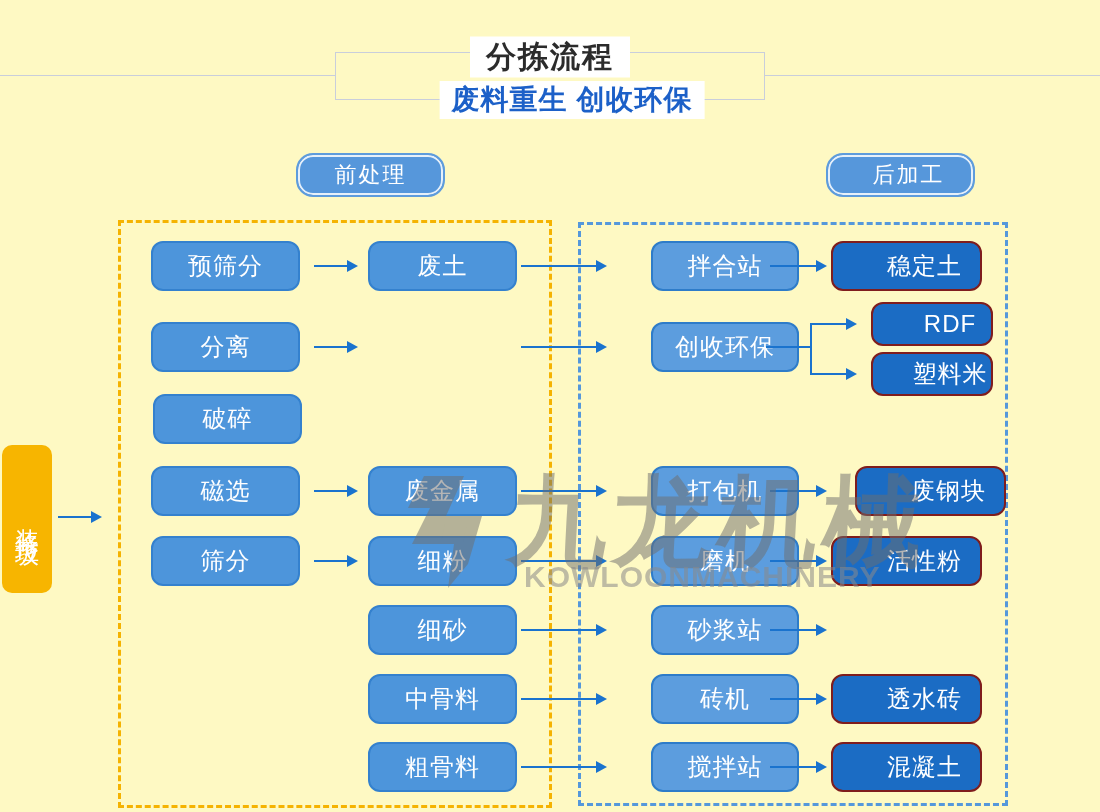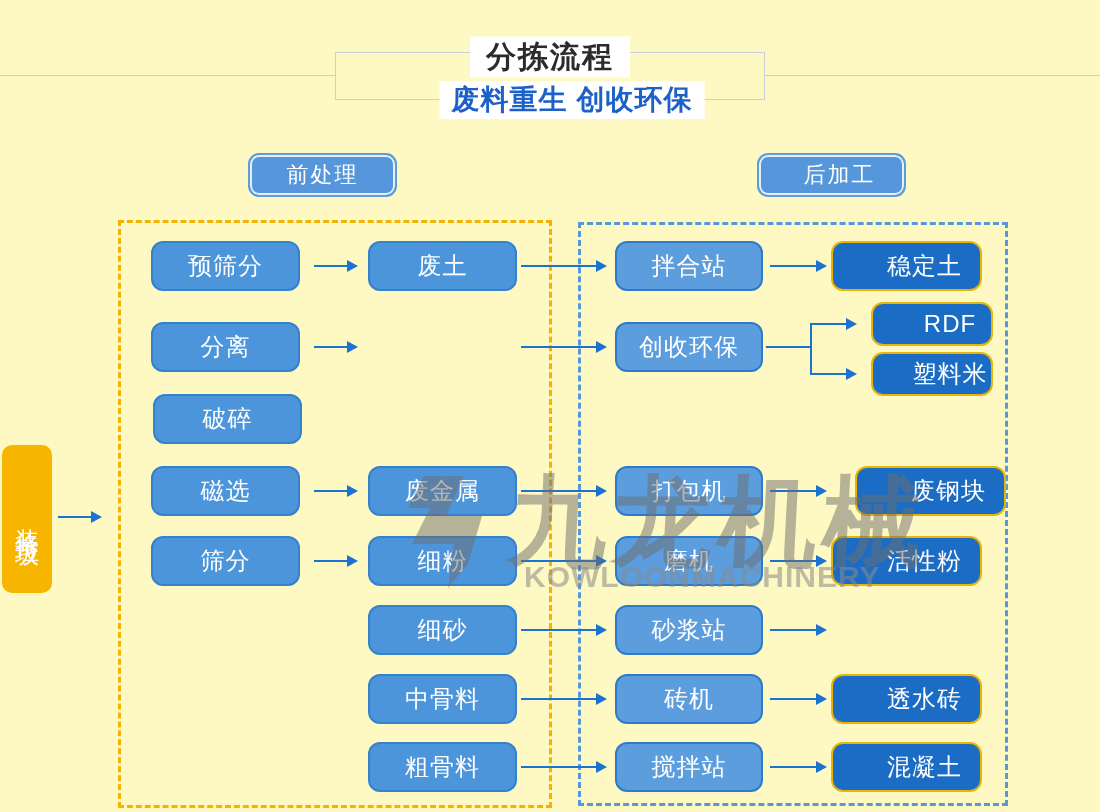--- a/index.html
+++ b/index.html
@@ -13,46 +13,46 @@
   .hdr-line.l { left:0; width:335px; }
   .hdr-line.r { left:765px; width:335px; }
   .title { position:absolute; left:550px; top:57px; transform:translate(-50%,-50%);
            background:#ffffff; padding:0 16px; font-size:30px; font-weight:bold;
            color:#2b2b2b; white-space:nowrap; letter-spacing:2px; }
   .subtitle { position:absolute; left:572px; top:100px; transform:translate(-50%,-50%);
               background:#ffffff; padding:0 12px; font-size:28px; font-weight:600;
               color:#1c60c8; white-space:nowrap; letter-spacing:1px; }
 
   
-  .section-btn { position:absolute; width:149px; height:44px; border-radius:11px;
+  .section-btn { position:absolute; width:149px; height:44px; border-radius:17px;
                  background:#5697db; border:2px solid #5e9cdc;
                  box-shadow: inset 0 0 0 2px rgba(255,255,255,0.85);
                  color:#fff; font-size:22px; display:flex; align-items:center;
-                 justify-content:center; letter-spacing:2px; }
+                 justify-content:center; letter-spacing:2px;margin-left:48px; }
   .btn-pre { left:248px; top:153px; }
-  .btn-post { left:757px; top:153px;padding-left:16px; }
+  .btn-post { left:778px; top:153px;padding-left:16px; }
 
   
   .panel { position:absolute; background:transparent; }
   .panel-pre { left:118px; top:220px; width:434px; height:588px; border:3px dashed #f5b301; }
   .panel-post { left:578px; top:222px; width:430px; height:584px; border:3px dashed #5598db; }
 
   
   .source { position:absolute; left:2px; top:445px; width:50px; height:148px;
             background:#f7b500; border-radius:10px; color:#fff; font-size:24px;
             display:flex; align-items:center; justify-content:center;
             writing-mode:vertical-rl; text-orientation:upright; letter-spacing:5px; }
 
   
   .node { position:absolute; width:149px; height:50px; border-radius:12px;
           display:flex; align-items:center; justify-content:center;
           color:#ffffff; font-size:24px; white-space:nowrap; letter-spacing:1px; }
   .n-left    { background:#4d95db; border:2px solid #3481ce; }
-  .n-process { background:#5c9dde; border:2px solid #2e7cc9; width:148px; }
-  .n-output  { background:#1b6cc4; border:2px solid #eab308; width:151px;padding-left:36px; }
+  .n-process { background:#5c9dde; border:2px solid #2e7cc9; width:148px;margin-left:36px; }
+  .n-output  { background:#1b6cc4; border:2px solid #7f1d1d; width:151px;padding-left:36px; }
   .n-small   { width:122px; height:44px;margin-left:11px; }
 
   
   .arrow { position:absolute; height:2px; background:#1a73ce; }
   .arrow::after { content:""; position:absolute; right:-10px; top:-5px; width:0; height:0;
                   border-left:11px solid #1a73ce; border-top:6px solid transparent;
                   border-bottom:6px solid transparent; }
   .line { position:absolute; background:#1a73ce; }
 
   

